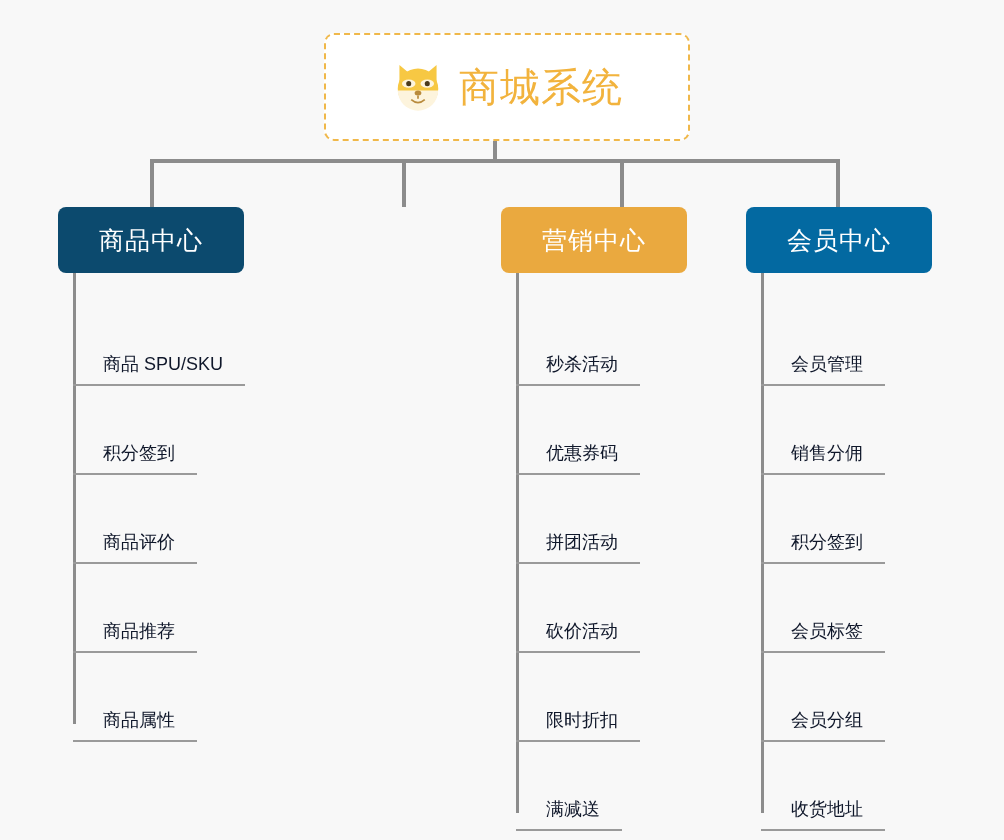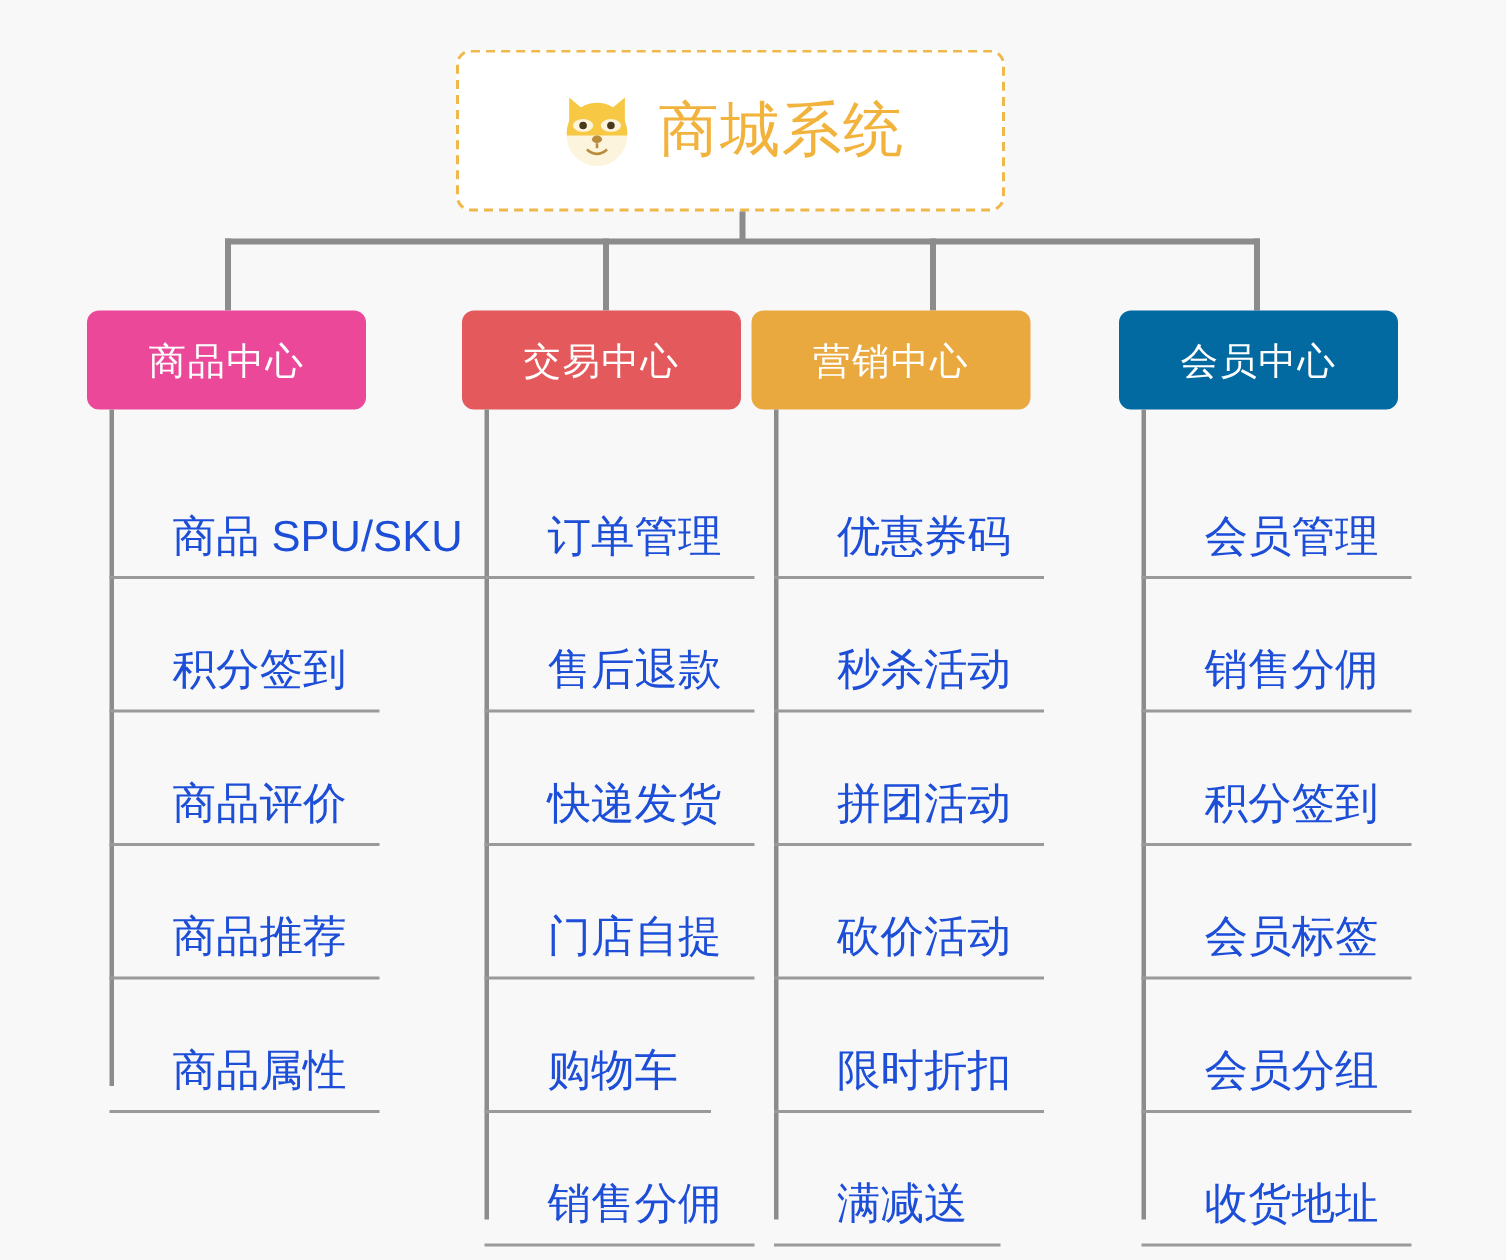--- a/index.html
+++ b/index.html
@@ -15,21 +15,21 @@
   }
   #root {
     position: relative;
     width: 1004px;
     height: 840px;
   }
 
   
   .root-card {
     position: absolute;
-    left: 304px;
+    left: 324px;
     top: 33px;
     width: 366px;
     height: 108px;
     background: #ffffff;
     border: 2px dashed #f0b84a;
     border-radius: 10px;
     box-sizing: border-box;
     display: flex;
     align-items: center;
     justify-content: center;
@@ -90,21 +90,21 @@
     height: 66px;
     border-radius: 8px;
     display: flex;
     align-items: center;
     justify-content: center;
     color: #ffffff;
     font-size: 25px;
     letter-spacing: 1px;
     box-sizing: border-box;
   }
-  .col-1 .cat-box { width: 186px; background: #ec4899; }
+  .col-1 .cat-box { width: 186px; background: #0c4a6e; }
   .col-2 .cat-box { width: 186px; background: #e4595b; }
   .col-3 .cat-box { width: 186px; background: #eaa93f; }
   .col-4 .cat-box { width: 186px; background: #0369a1; }
 
   
   .leaf-list {
     position: relative;
     margin-top: 0;
     padding-top: 24px;
     padding-left: 15px;     
@@ -122,24 +122,24 @@
   .leaf-row {
     position: relative;
     height: 89px;
     box-sizing: border-box;
     display: flex;
     align-items: flex-end;
   }
   .leaf-label {
     position: relative;
     display: inline-block;
-    font-size: 29px;
-    color: #1d4ed8;
+    font-size: 18px;
+    color: #0f172a;
     line-height: 1;
-    padding: 0 22px 11px 42px;
+    padding: 0 22px 11px 30px;
     border-bottom: 2px solid #9a9a9a;
     white-space: nowrap;
   }
 </style>
 </head>
 <body>
 
 <div id="root">
 
   <div class="root-card">
@@ -180,52 +180,29 @@
         </div>
       <div class="leaf-row">
           <span class="leaf-label">商品推荐</span>
         </div>
       <div class="leaf-row">
           <span class="leaf-label">商品属性</span>
         </div>
     </div>
   </div>
 
-  <div class="column col-2">
-    <div class="cat-box">交易中心</div>
-    <div class="leaf-list">
-      <div class="leaf-row">
-          <span class="leaf-label">订单管理</span>
-        </div>
-      <div class="leaf-row">
-          <span class="leaf-label">售后退款</span>
-        </div>
-      <div class="leaf-row">
-          <span class="leaf-label">快递发货</span>
-        </div>
-      <div class="leaf-row">
-          <span class="leaf-label">门店自提</span>
-        </div>
-      <div class="leaf-row">
-          <span class="leaf-label">购物车</span>
-        </div>
-      <div class="leaf-row">
-          <span class="leaf-label">销售分佣</span>
-        </div>
-    </div>
-  </div>
 
   <div class="column col-3">
     <div class="cat-box">营销中心</div>
     <div class="leaf-list">
       <div class="leaf-row">
+          <span class="leaf-label">秒杀活动</span>
+        </div>
+      <div class="leaf-row">
           <span class="leaf-label">优惠券码</span>
-        </div>
-      <div class="leaf-row">
-          <span class="leaf-label">秒杀活动</span>
         </div>
       <div class="leaf-row">
           <span class="leaf-label">拼团活动</span>
         </div>
       <div class="leaf-row">
           <span class="leaf-label">砍价活动</span>
         </div>
       <div class="leaf-row">
           <span class="leaf-label">限时折扣</span>
         </div>

